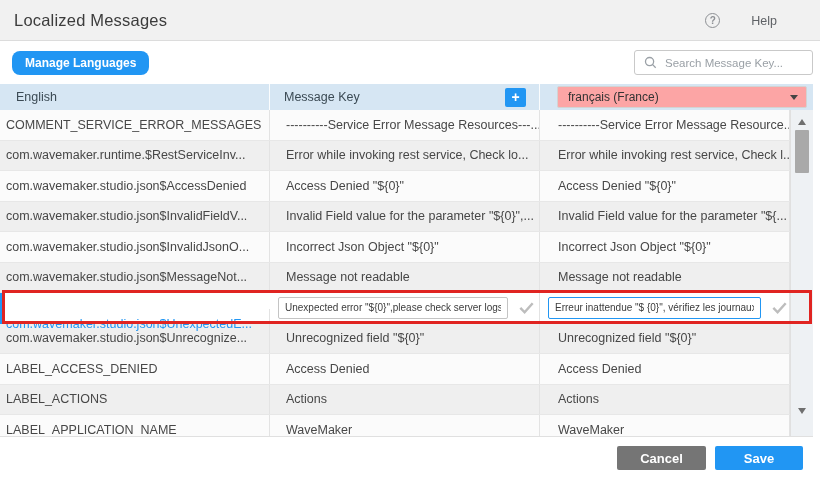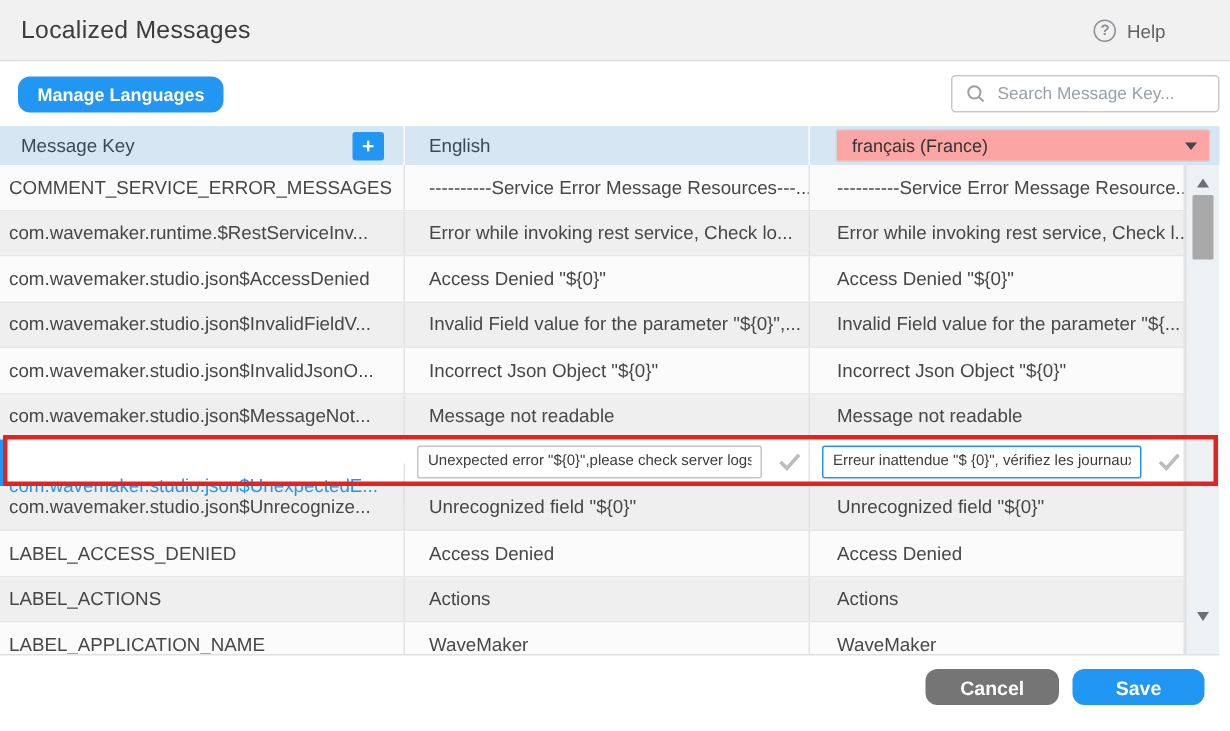--- a/index.html
+++ b/index.html
@@ -8,21 +8,21 @@
   .app { position:relative; width:820px; height:487px; background:#fff; overflow:hidden; }
 
   
   .titlebar { position:absolute; top:0; left:0; width:820px; height:41px;
               background:#f1f1f1; border-bottom:1px solid #dcdcdc; }
   .page-title { position:absolute; left:14px; top:0; height:39px; line-height:41px;
                 font-size:16.5px; font-weight:400; color:#3c3c3c; letter-spacing:.2px; }
   .help { position:absolute; right:43px; top:0; height:41px; display:flex; align-items:center; gap:7px; cursor:pointer; }
   .help-circle { width:15px; height:15px; border:1.5px solid #8d9094; border-radius:50%;
                  color:#8d9094; font-size:10px; font-weight:700; display:flex; align-items:center; justify-content:center; }
-  .help-text { font-size:12.5px; color:#5f6266; }
+  .help-text { font-size:12.5px; color:#5f6266;margin-left:24px; }
 
   
   .toolbar { position:absolute; top:41px; left:0; width:820px; height:43px; background:#fff; }
   .btn-manage { position:absolute; left:12px; top:10px; height:24px; padding:0 13px;
                 background:#2196f3; color:#fff; border:none; border-radius:8px;
                 font-family:"Liberation Sans",sans-serif; font-size:12px; font-weight:700; cursor:pointer; }
   .searchbox { position:absolute; left:634px; top:9px; width:179px; height:25px;
                border:1px solid #c9c9c9; border-radius:3px; background:#fff;
                display:flex; align-items:center; padding:0 9px; gap:8px; }
   .searchbox input { border:none; outline:none; flex:1; font-family:"Liberation Sans",sans-serif;
@@ -79,21 +79,21 @@
   .sb-arrow-up { position:absolute; top:9px; left:7px; width:0; height:0;
                  border-left:4.5px solid transparent; border-right:4.5px solid transparent;
                  border-bottom:6px solid #6f6f6f; cursor:pointer; }
   .sb-thumb { position:absolute; top:20px; left:4px; width:14px; height:43px;
               background:#a9a9a9; border-radius:1px; cursor:pointer; }
   .sb-arrow-down { position:absolute; top:298px; left:7px; width:0; height:0;
                    border-left:4.5px solid transparent; border-right:4.5px solid transparent;
                    border-top:6px solid #6f6f6f; cursor:pointer; }
 
   
-  .footer-btn { position:absolute; top:446px; height:24px; border:none; border-radius:8px;
+  .footer-btn { position:absolute; top:446px; height:24px; border:none; border-radius:2px;
                 color:#fff; font-family:"Liberation Sans",sans-serif; font-size:13px; font-weight:700;
                 cursor:pointer; }
   .btn-cancel { left:617px; width:89px; background:#757575; }
   .btn-save { left:715px; width:88px; background:#2196f3; }
 </style>
 </head>
 <body>
 
 <div class="app">
 
@@ -112,26 +112,26 @@
         <svg width="13" height="13" viewBox="0 0 14 14">
             <circle cx="6" cy="6" r="4.4" fill="none" stroke="#9aa0a6" stroke-width="1.4"></circle>
             <line x1="9.3" y1="9.3" x2="12.6" y2="12.6" stroke="#9aa0a6" stroke-width="1.4"></line>
           </svg>
       </span>
       <input type="text" placeholder="Search Message Key..." style="">
     </div>
   </div>
 
   <div class="thead">
+    <div class="th th-english">
+      <span>English</span>
+    </div>
     <div class="th th-key">
       <span>Message Key</span>
       <button class="btn-add">+</button>
-    </div>
-    <div class="th th-english">
-      <span>English</span>
     </div>
     <div class="th th-lang">
       <div class="lang-select">
         <span>français (France)</span>
         <span class="lang-caret"></span>
       </div>
     </div>
   </div>
 
   <div class="tbody">

